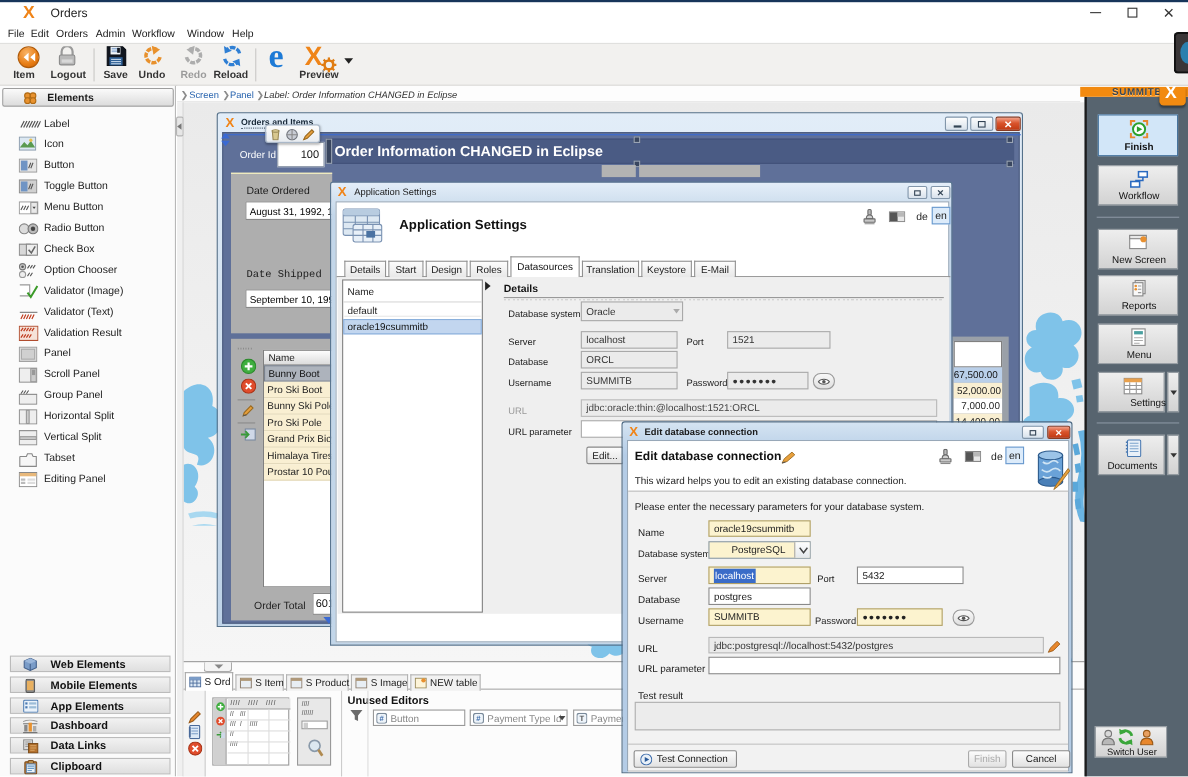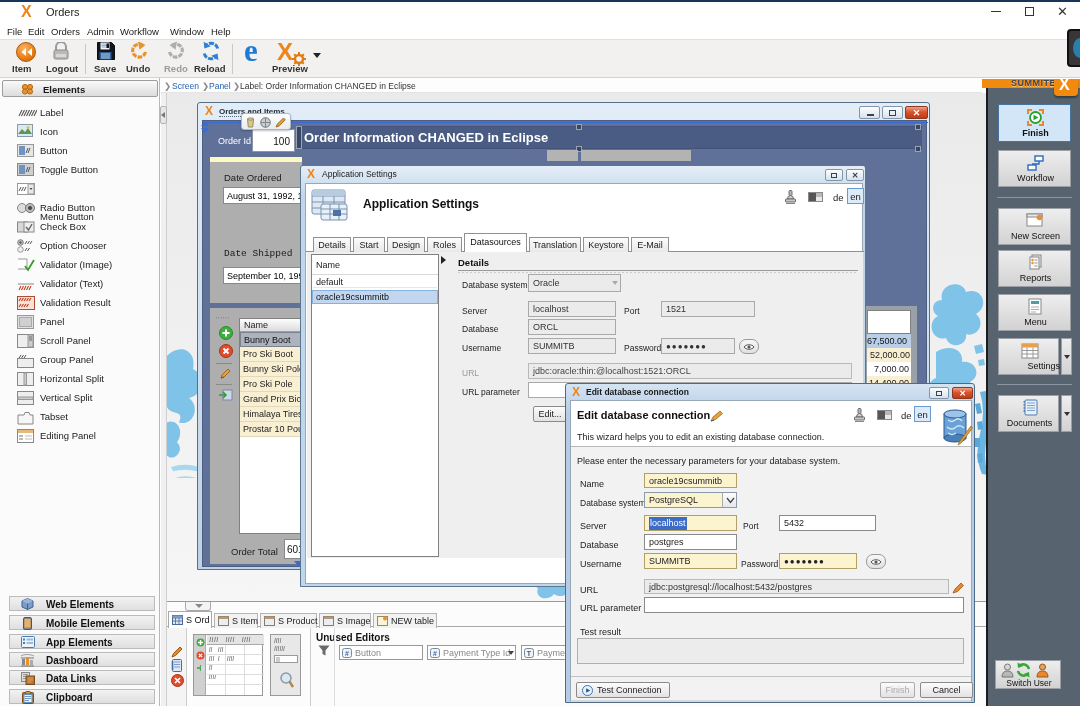--- a/index.html
+++ b/index.html
@@ -85,21 +85,21 @@
 
 <div class="abs" style="left:1067px;top:29px;width:13px;height:38px;background:#3a3637;border:2px solid #111;border-right:none;border-radius:4px 0 0 4px;"></div>
 <div class="abs" style="left:1073px;top:38px;width:14px;height:20px;border-radius:50%;background:#2a7fae;"></div>
 
 <div class="abs" style="left:161px;top:78px;width:821px;height:15px;background:#fdfdfd;border-bottom:1px solid #e4e4e4;font-size:8.5px;">
   <span class="abs" style="left:3px;top:3px;color:#8a8a8a;">❯</span>
   <span class="abs" style="left:11px;top:3px;color:#2763ae;">Screen</span>
   <span class="abs" style="left:41px;top:3px;color:#8a8a8a;">❯</span>
   <span class="abs" style="left:48px;top:3px;color:#2763ae;">Panel</span>
   <span class="abs" style="left:72px;top:3px;color:#8a8a8a;">❯</span>
-  <span class="abs" style="left:79px;top:3px;color:#333;">Label: Order Information CHANGED in Eclipse</span>
+  <span class="abs" style="left:79px;top:3px;color:#333;font-style:italic;">Label: Order Information CHANGED in Eclipse</span>
 </div>
 
 <div class="abs" id="sidebar" style="left:0;top:78px;width:160px;height:628px;background:#fbfbfb;border-right:1px solid #b8b8b8;"></div>
 <div class="abs" style="left:2px;top:80px;width:156px;height:17px;background:linear-gradient(#fafafa,#dcdcdc);border:1px solid #9d9d9d;border-radius:2px;">
   <svg class="ico" style="left:18px;top:2px;" width="13" height="12" viewBox="0 0 13 12">
         <circle cx="4" cy="4" r="2.6" fill="#e8922f" stroke="#b06a14"></circle>
         <circle cx="9" cy="4" r="2.6" fill="#e8922f" stroke="#b06a14"></circle>
         <circle cx="4" cy="8.5" r="2.6" fill="#e8922f" stroke="#b06a14"></circle>
         <circle cx="9" cy="8.5" r="2.6" fill="#e8922f" stroke="#b06a14"></circle>
       </svg>
@@ -137,21 +137,21 @@
       </div>
       <div class="abs" style="left:40px;top:61px;">Toggle Button</div>
   <div class="abs" style="left:17px;top:80px;">
         <svg width="18" height="12" viewBox="0 0 18 12">
           <rect x="0.5" y="0.5" width="17" height="11" fill="#fff" stroke="#999"></rect>
           <path d="M2 8l2-4M4.5 8l2-4M7 8l2-4" stroke="#555" stroke-width="1"></path>
           <rect x="11" y="1" width="6" height="10" fill="#e8e8e8" stroke="#999"></rect>
           <path d="M12.5 5l1.5 2 1.5-2z" fill="#444"></path>
         </svg>
       </div>
-      <div class="abs" style="left:40px;top:80px;margin-top:28px;">Menu Button</div>
+      <div class="abs" style="left:40px;top:80px;">Menu Button</div>
   <div class="abs" style="left:17px;top:99px;">
         <svg width="18" height="12" viewBox="0 0 18 12">
           <circle cx="5" cy="6" r="4.5" fill="#dcdcdc" stroke="#888"></circle>
           <circle cx="13" cy="6" r="4.5" fill="#bbb" stroke="#777"></circle>
           <circle cx="13" cy="6" r="2" fill="#444"></circle>
         </svg>
       </div>
       <div class="abs" style="left:40px;top:99px;">Radio Button</div>
   <div class="abs" style="left:17px;top:118px;">
         <svg width="18" height="12" viewBox="0 0 18 12">
@@ -355,21 +355,21 @@
     <div class="abs" style="left:373px;top:25px;width:6px;height:6px;background:#39465f;border:1px solid #9aa4b4;"></div>
     <div class="abs" style="left:712px;top:3px;width:6px;height:6px;background:#39465f;border:1px solid #9aa4b4;"></div>
     <div class="abs" style="left:712px;top:25px;width:6px;height:6px;background:#39465f;border:1px solid #9aa4b4;"></div>
 
     <div class="abs" style="left:15px;top:15px;font-size:9px;color:#fff;">Order Id</div>
     <div class="abs" style="left:49px;top:8px;width:43px;height:23px;background:#fff;border:1px solid #8a96a8;font-size:10px;color:#111;text-align:right;line-height:23px;padding-right:4px;">100</div>
 
     <div class="abs" style="left:344px;top:29px;width:31px;height:11px;background:#b3b3b3;"></div>
     <div class="abs" style="left:378px;top:29px;width:110px;height:11px;background:#b3b3b3;"></div>
 
-    <div class="abs" style="left:7px;top:36px;width:92px;height:146px;background:#aeaeae;border-top:5px solid #fef9c3;">
+    <div class="abs" style="left:7px;top:36px;width:92px;height:146px;background:#aeaeae;border-top:1px solid #fef9c3;">
       <div class="abs" style="left:14px;top:10px;font-size:9.5px;color:#1a1a1a;">Date Ordered</div>
       <div class="abs" style="left:13px;top:25px;width:90px;height:17px;background:#fff;border:1px solid #888;font-size:9px;line-height:16px;padding-left:3px;white-space:nowrap;overflow:hidden;">August 31, 1992, 12</div>
       <div class="abs" style="left:14px;top:86px;font-size:9.5px;color:#1a1a1a;font-family:Liberation Mono, monospace;">Date Shipped</div>
       <div class="abs" style="left:13px;top:105px;width:90px;height:17px;background:#fff;border:1px solid #888;font-size:9px;line-height:16px;padding-left:3px;white-space:nowrap;overflow:hidden;">September 10, 1992</div>
     </div>
 
     <div class="abs" style="left:7px;top:187px;width:100px;height:256px;background:#aeaeae;">
       <div class="abs" style="left:6px;top:8px;font-size:7px;color:#777;letter-spacing:1px;">''''''</div>
 
       <svg class="ico" style="left:9px;top:18px;" width="14" height="14" viewBox="0 0 14 14">
@@ -678,21 +678,21 @@
       <ellipse cx="13" cy="32" rx="11" ry="4" fill="#4a80b8" stroke="#2c5a8c"></ellipse>
       <ellipse cx="13" cy="8" rx="11" ry="4" fill="#9cc4e8" stroke="#2c5a8c"></ellipse>
       <path d="M6 14 q4 3 7 0 q4 -3 7 1 M5 21 q5 4 9 0 q4 -3 8 1 M6 27 q4 3 8 0" stroke="#cfe4f4" stroke-width="1.5" fill="none"></path>
       <path d="M29 20 L18 35 l-2 4 3.5 -2.5 L30.5 22z" fill="#e8a03c" stroke="#9a6a20" stroke-width="0.8"></path>
     </svg>
     <div class="abs" style="left:6px;top:55px;font-size:9px;color:#222;">Please enter the necessary parameters for your database system.</div>
 
     <div class="abs" style="left:9px;top:78px;font-size:9px;color:#222;">Name</div>
     <div class="abs" style="left:73px;top:72px;width:93px;height:15px;background:#fcf3cf;border:1px solid #b0a068;font-size:9px;color:#222;line-height:14px;padding-left:4px;">oracle19csummitb</div>
     <div class="abs" style="left:9px;top:97px;font-size:8.5px;color:#222;white-space:nowrap;">Database system</div>
-    <div class="abs" style="left:73px;top:91px;width:93px;height:16px;background:#fcf3cf;border:1px solid #8a9aaa;font-size:9px;color:#222;line-height:15px;padding-left:4px;">PostgreSQL<div class="abs" style="right:0px;top:0px;width:14px;height:14px;background:linear-gradient(#fdfdfd,#e4e8ec);border-left:1px solid #aaa;">
+    <div class="abs" style="left:73px;top:91px;width:93px;height:16px;background:#fcf3cf;border:1px solid #8a9aaa;font-size:9px;color:#222;line-height:15px;padding-left:20px;">PostgreSQL<div class="abs" style="right:0px;top:0px;width:14px;height:14px;background:linear-gradient(#fdfdfd,#e4e8ec);border-left:1px solid #aaa;">
             <svg style="position:absolute;left:3px;top:4px;" width="9" height="7" viewBox="0 0 9 7">
               <path d="M1 1 L4.5 5.5 L8 1" stroke="#444" stroke-width="1.3" fill="none"></path>
             </svg>
           </div></div>
     <div class="abs" style="left:9px;top:120px;font-size:9px;color:#222;">Server</div>
     <div class="abs" style="left:73px;top:114px;width:93px;height:16px;background:#fcf3cf;border:1px solid #b0a068;font-size:9px;line-height:15px;">
           <span style="position:absolute;left:4px;top:1px;background:#3a6cc8;color:#fff;padding:0 1px;line-height:13px;">localhost</span>
         </div>
     <div class="abs" style="left:172px;top:120px;font-size:8.5px;color:#222;">Port</div>
     <div class="abs" style="left:208px;top:114px;width:97px;height:16px;background:#fff;border:1px solid #8a8a8a;font-size:9px;color:#222;line-height:15px;padding-left:4px;">5432</div>

